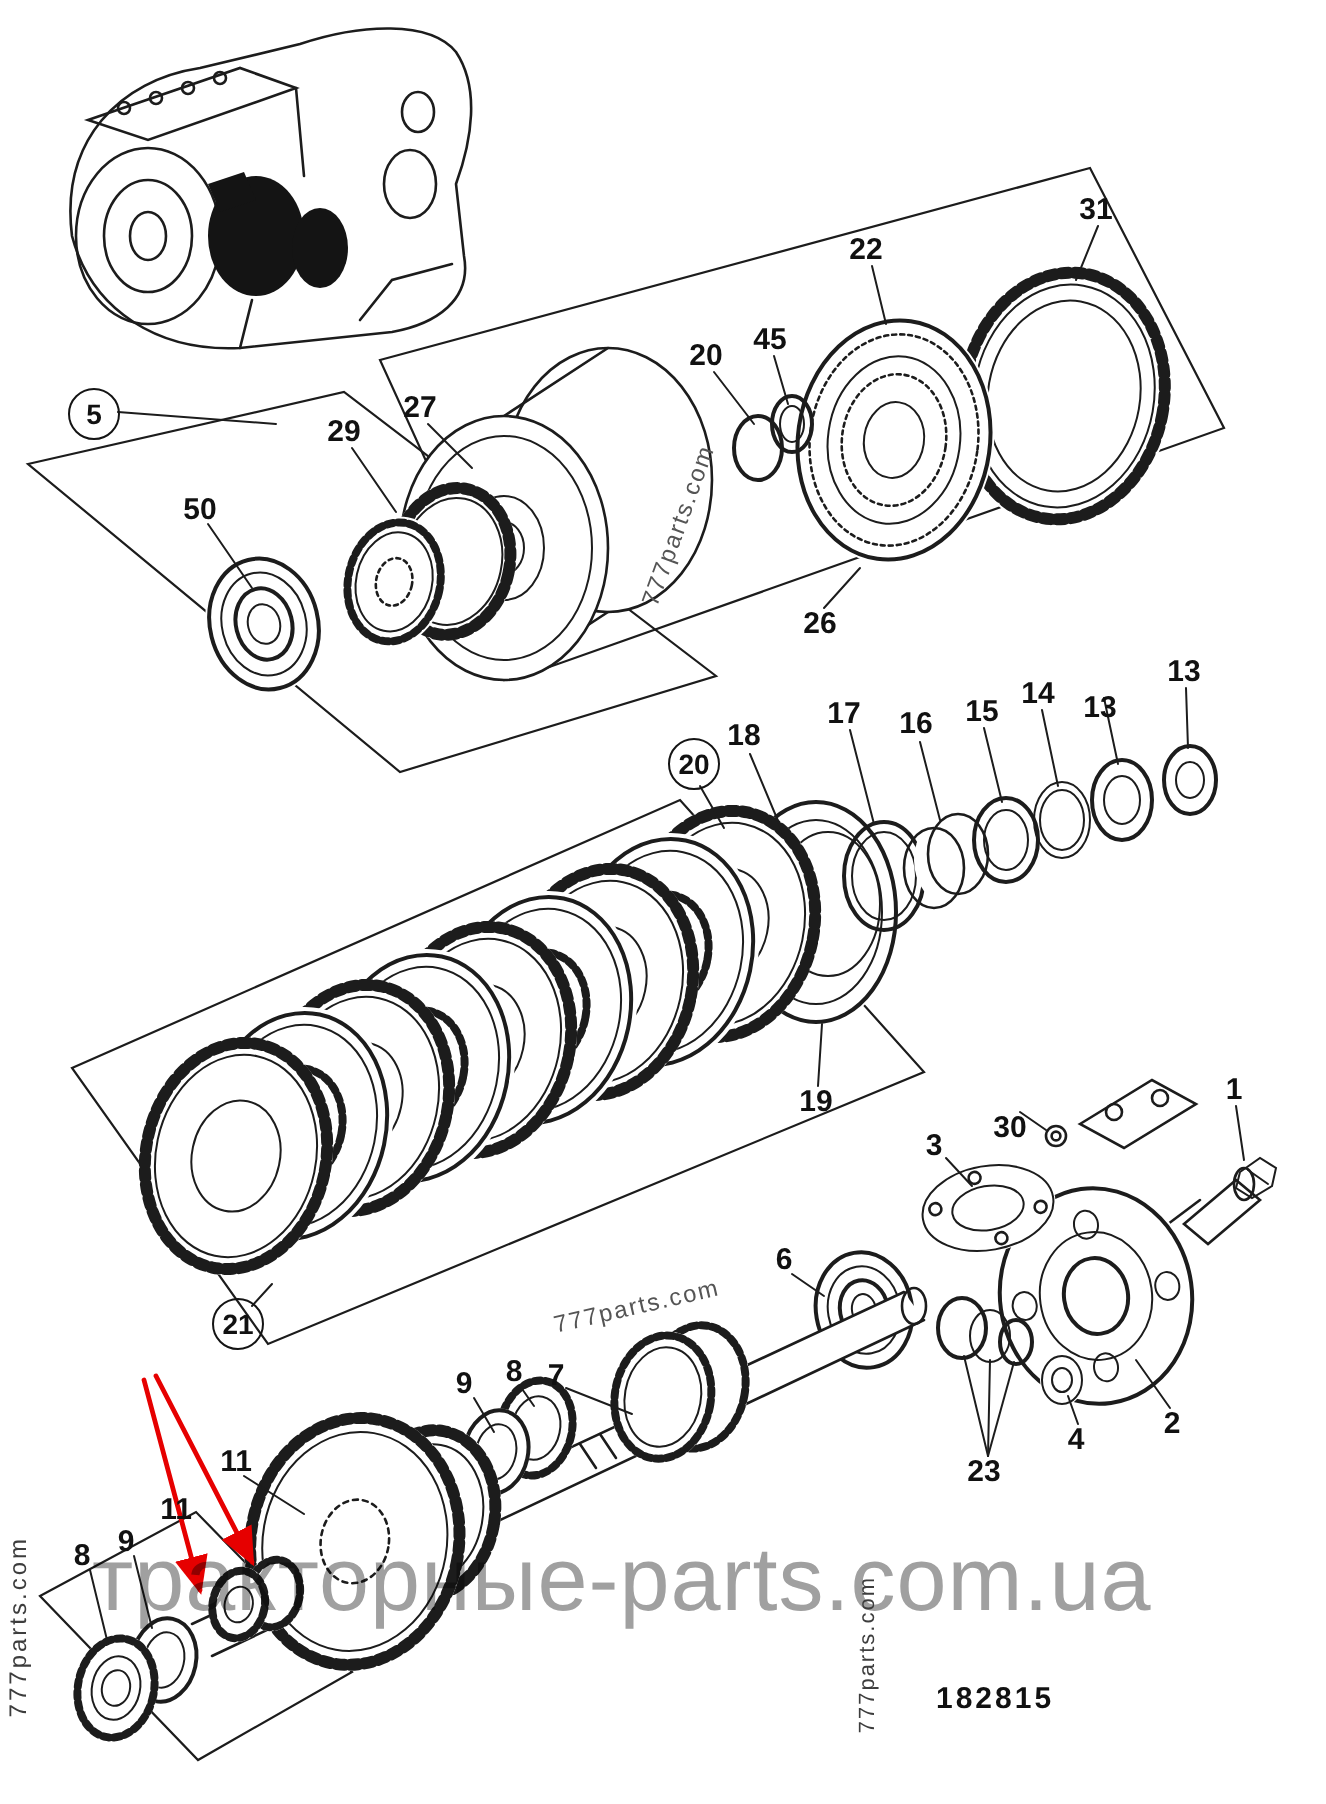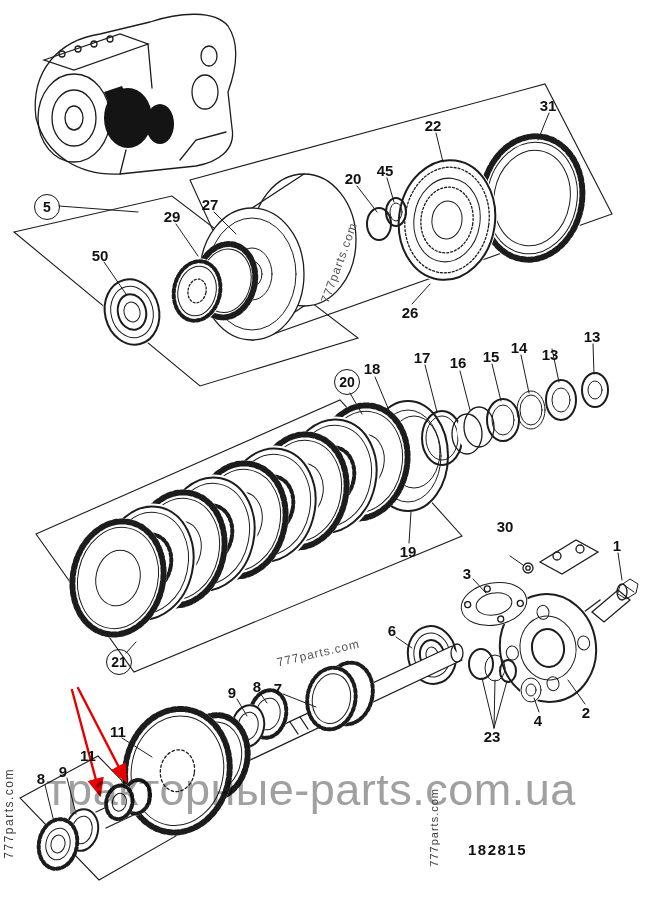--- a/index.html
+++ b/index.html
@@ -381,21 +381,21 @@
     <span class="callout circled" style="left:347px;top:382px">20</span>
     <span class="callout" style="left:372px;top:368px">18</span>
     <span class="callout" style="left:422px;top:357px">17</span>
     <span class="callout" style="left:458px;top:362px">16</span>
     <span class="callout" style="left:491px;top:356px">15</span>
     <span class="callout" style="left:519px;top:347px">14</span>
     <span class="callout" style="left:550px;top:354px">13</span>
     <span class="callout" style="left:592px;top:336px">13</span>
     <span class="callout" style="left:408px;top:551px">19</span>
     <span class="callout circled" style="left:119px;top:662px">21</span>
-    <span class="callout" style="left:505px;top:526px">30</span>
+    <span class="callout" style="left:505px;top:564px">30</span>
     <span class="callout" style="left:467px;top:573px">3</span>
     <span class="callout" style="left:617px;top:545px">1</span>
     <span class="callout" style="left:392px;top:630px">6</span>
     <span class="callout" style="left:586px;top:712px">2</span>
     <span class="callout" style="left:538px;top:720px">4</span>
     <span class="callout" style="left:492px;top:736px">23</span>
     <span class="callout" style="left:278px;top:688px">7</span>
     <span class="callout" style="left:257px;top:686px">8</span>
     <span class="callout" style="left:232px;top:692px">9</span>
     <span class="callout" style="left:118px;top:731px">11</span>

